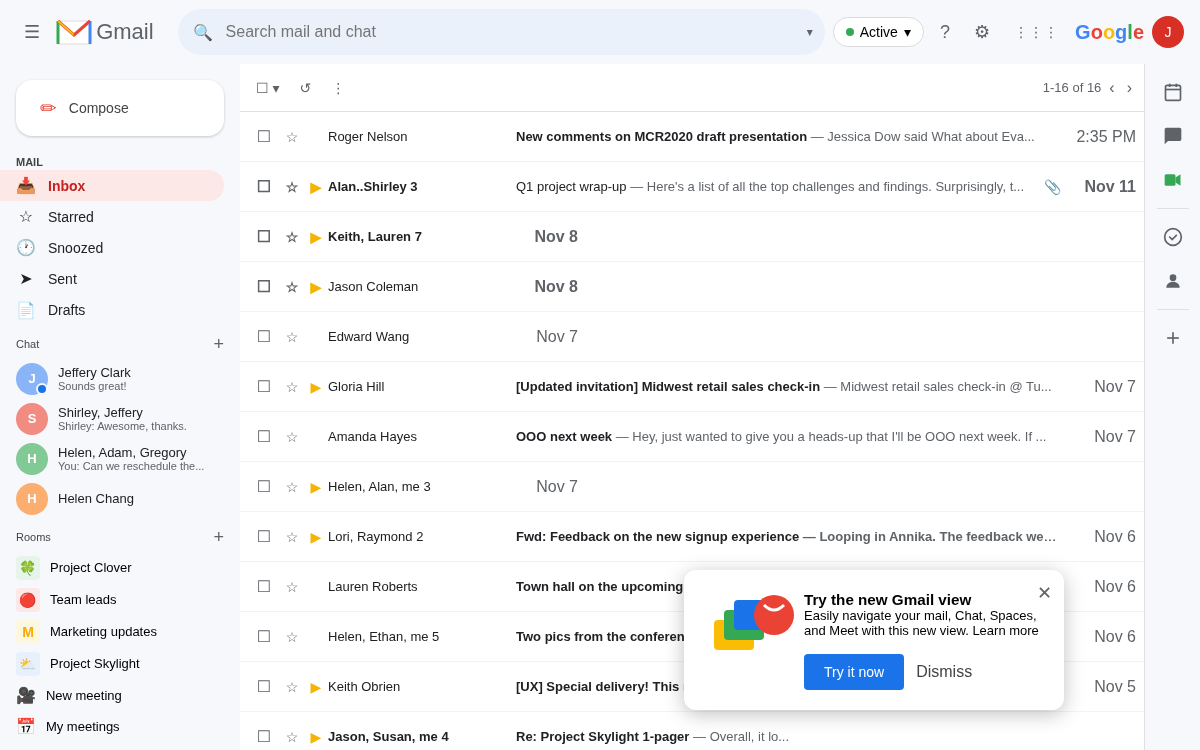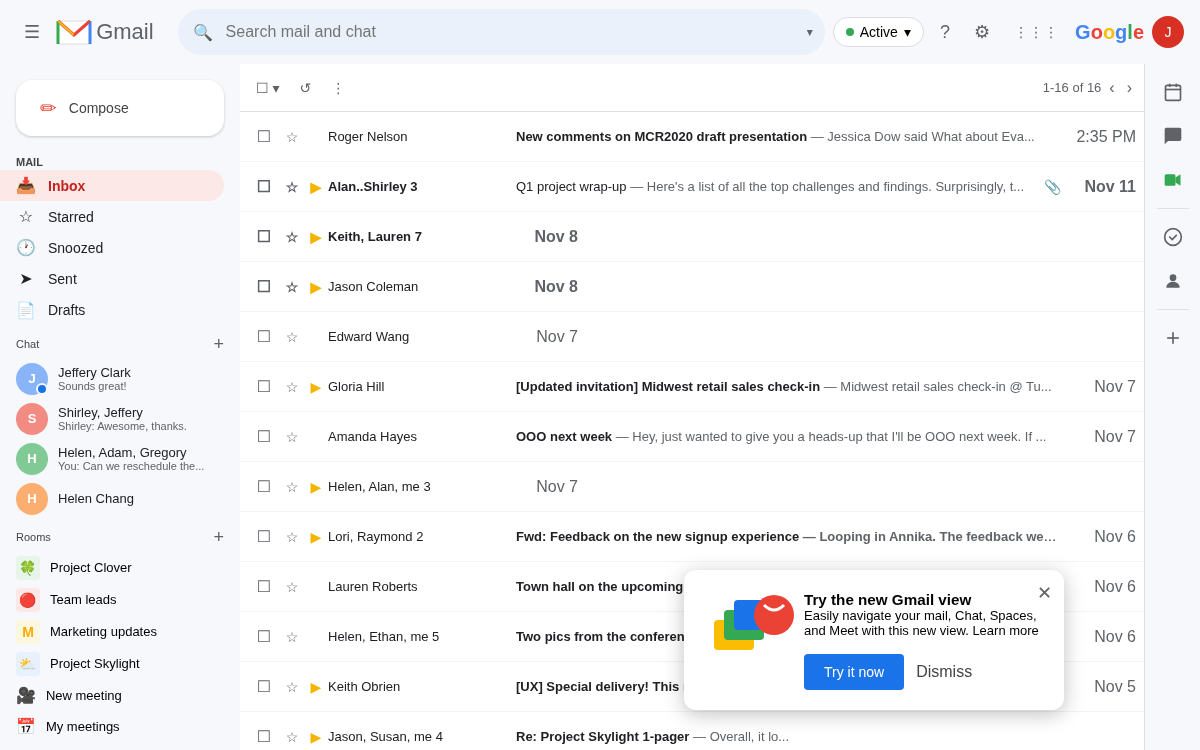--- a/index.html
+++ b/index.html
@@ -348,21 +348,21 @@
       <span class="bold" style="font-weight:600">[UX] Special delivery! This month's research report!</span>
       <span class="snippet" style="font-weight:400"> — We have some exciting stuff to sh...</span>
     </span>
 
     <span class="email-time" style="font-weight:400">Nov 5</span>
   </div>
             <div class="email-row" style="font-weight: 400; color: rgb(32, 33, 36); background: rgb(255, 255, 255);">
     <span class="email-checkbox">☐</span>
     <span class="email-star" style="color:#5f6368">☆</span>
     <span class="email-important" style="color:#f4b400">▶</span>
-    <span class="email-sender" style="font-weight:400">Jason, Susan, me 4</span>
+    <span class="email-sender" style="font-weight:700">Jason, Susan, me 4</span>
     <span class="email-subject">
       <span class="bold" style="font-weight:600">Re: Project Skylight 1-pager</span>
       <span class="snippet" style="font-weight:400"> — Overall, it lo...</span>
     </span>
 
     <span class="email-time" style="font-weight:400"></span>
   </div>
           </div>
 
         <div style="position:absolute; bottom:20px; right:20px; z-index:100;">

